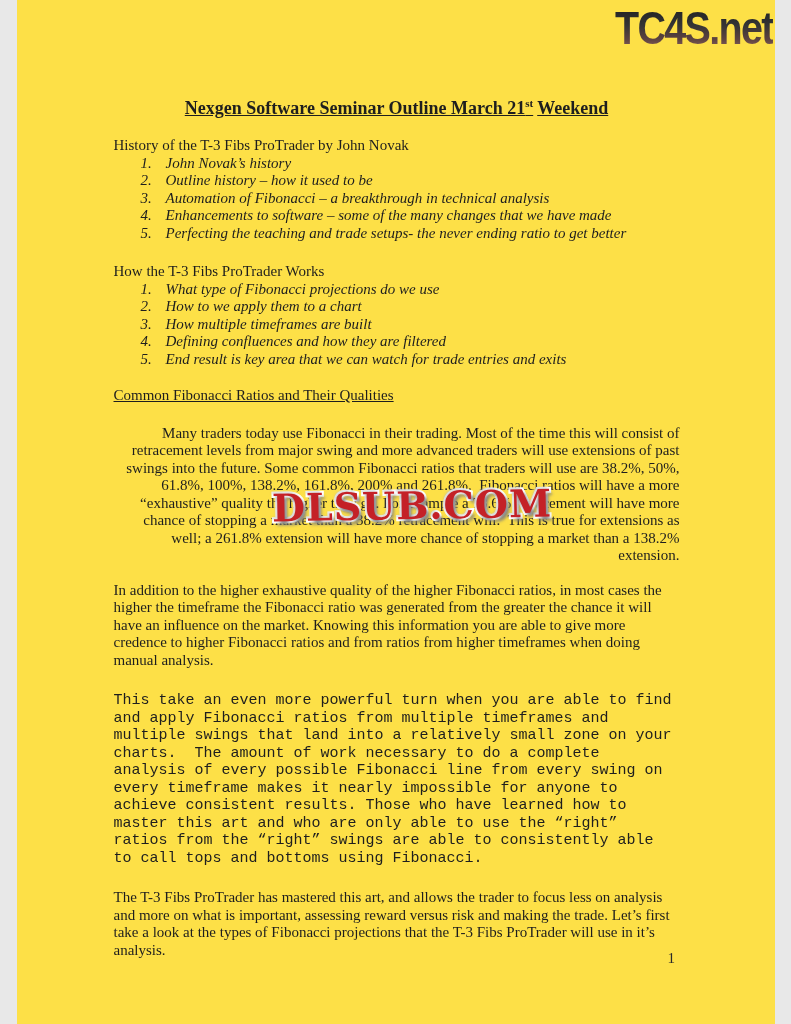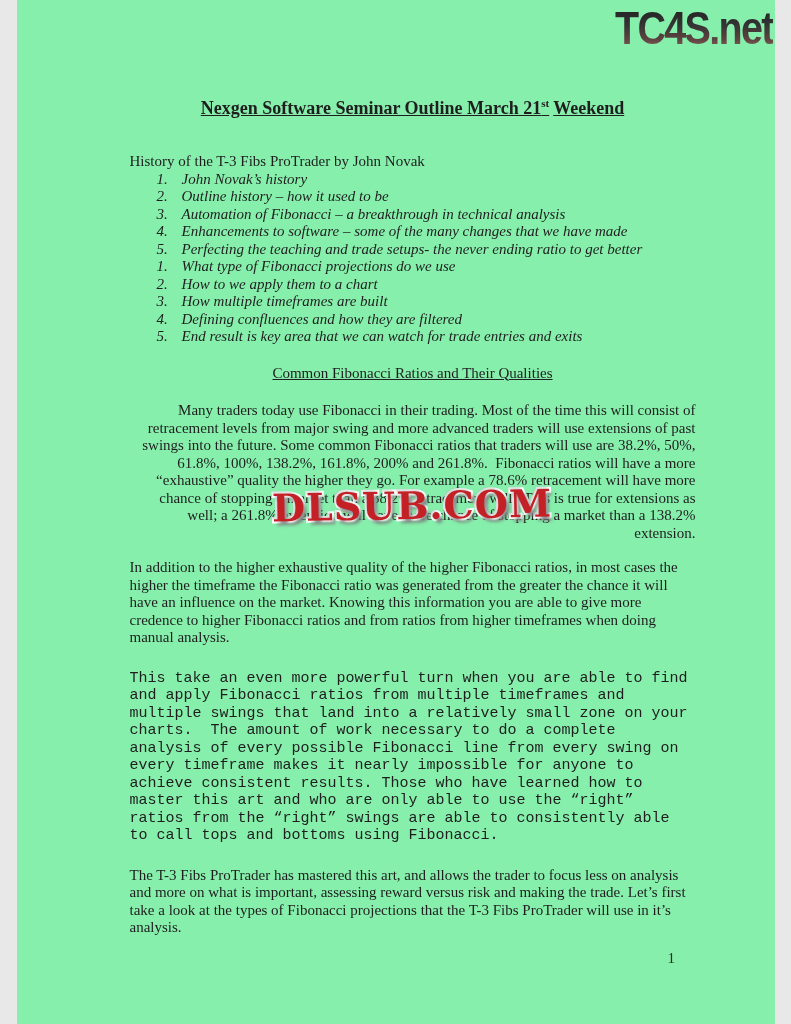--- a/index.html
+++ b/index.html
@@ -1,43 +1,43 @@
 <!DOCTYPE html>
 <html><head>
 <meta charset="utf-8">
 <style>
   html,body{margin:0;padding:0;background:#e8e8e8;}
   .page{
-    position:relative;width:758px;height:1024px;background:#86efac;
+    position:relative;width:758px;height:1024px;background:#fde047;
     margin:0 auto;overflow:hidden;
     font-family:"Liberation Serif",serif;color:#1e1e1e;
   }
   
   .top-logo{
     position:absolute;top:4px;right:2px;
     font-family:"Liberation Sans",sans-serif;font-weight:bold;
     font-size:47px;letter-spacing:-2px;line-height:1;
     transform:scaleX(0.84);transform-origin:100% 0;
     background:linear-gradient(180deg,#232323 10%,#343434 45%,#5d4340 75%,#8a605a 95%);
     -webkit-background-clip:text;background-clip:text;color:transparent;
   }
   
   .content{
-    position:absolute;left:113px;top:90px;width:566px;
+    position:absolute;left:97px;top:90px;width:566px;
     font-size:15px;line-height:17.5px;
   }
   .doc-title{
     text-align:center;font-weight:bold;font-size:18px;line-height:26px;margin:0;
   }
   .doc-title .tw{text-decoration:underline;}
   .doc-title sup{font-size:11px;margin-right:4px;}
   .sec-heading{margin:0;font-weight:normal;font-size:15px;line-height:17.5px;}
-  .mt-s1{margin-top:32px;}
+  .mt-s1{margin-top:16px;}
   .mt-s2{margin-top:21px;}
-  .mt-s3{margin-top:19px;text-align:center;}
+  .mt-s3{margin-top:19px;}
   .underlined{text-decoration:underline;}
   ol.outline{margin:0;padding:0 0 0 52px;list-style:none;counter-reset:item;font-style:italic;}
   ol.outline li{counter-increment:item;position:relative;}
   ol.outline li::before{content:counter(item) ".";position:absolute;left:-25px;}
   .para{margin:0;}
   .p1{margin-top:20px;text-align:right;}
   .p2{margin-top:17px;}
   .p3{margin-top:23px;font-family:Liberation Mono, monospace;}
   .p4{margin-top:22px;}
   
@@ -79,20 +79,21 @@
 
     <h2 class="sec-heading mt-s1">History of the T-3 Fibs ProTrader by John Novak</h2>
     <ol class="outline">
       <li>John Novak’s history</li>
       <li>Outline history – how it used to be</li>
       <li>Automation of Fibonacci – a breakthrough in technical analysis</li>
       <li>Enhancements to software – some of the many changes that we have made</li>
       <li>Perfecting the teaching and trade setups- the never ending ratio to get better</li>
     </ol>
 
+    <h2 class="sec-heading mt-s2">How the T-3 Fibs ProTrader Works</h2>
     <ol class="outline">
       <li>What type of Fibonacci projections do we use</li>
       <li>How to we apply them to a chart</li>
       <li>How multiple timeframes are built</li>
       <li>Defining confluences and how they are filtered</li>
       <li>End result is key area that we can watch for trade entries and exits</li>
     </ol>
 
     <h2 class="sec-heading mt-s3 underlined">Common Fibonacci Ratios and Their Qualities</h2>
 

